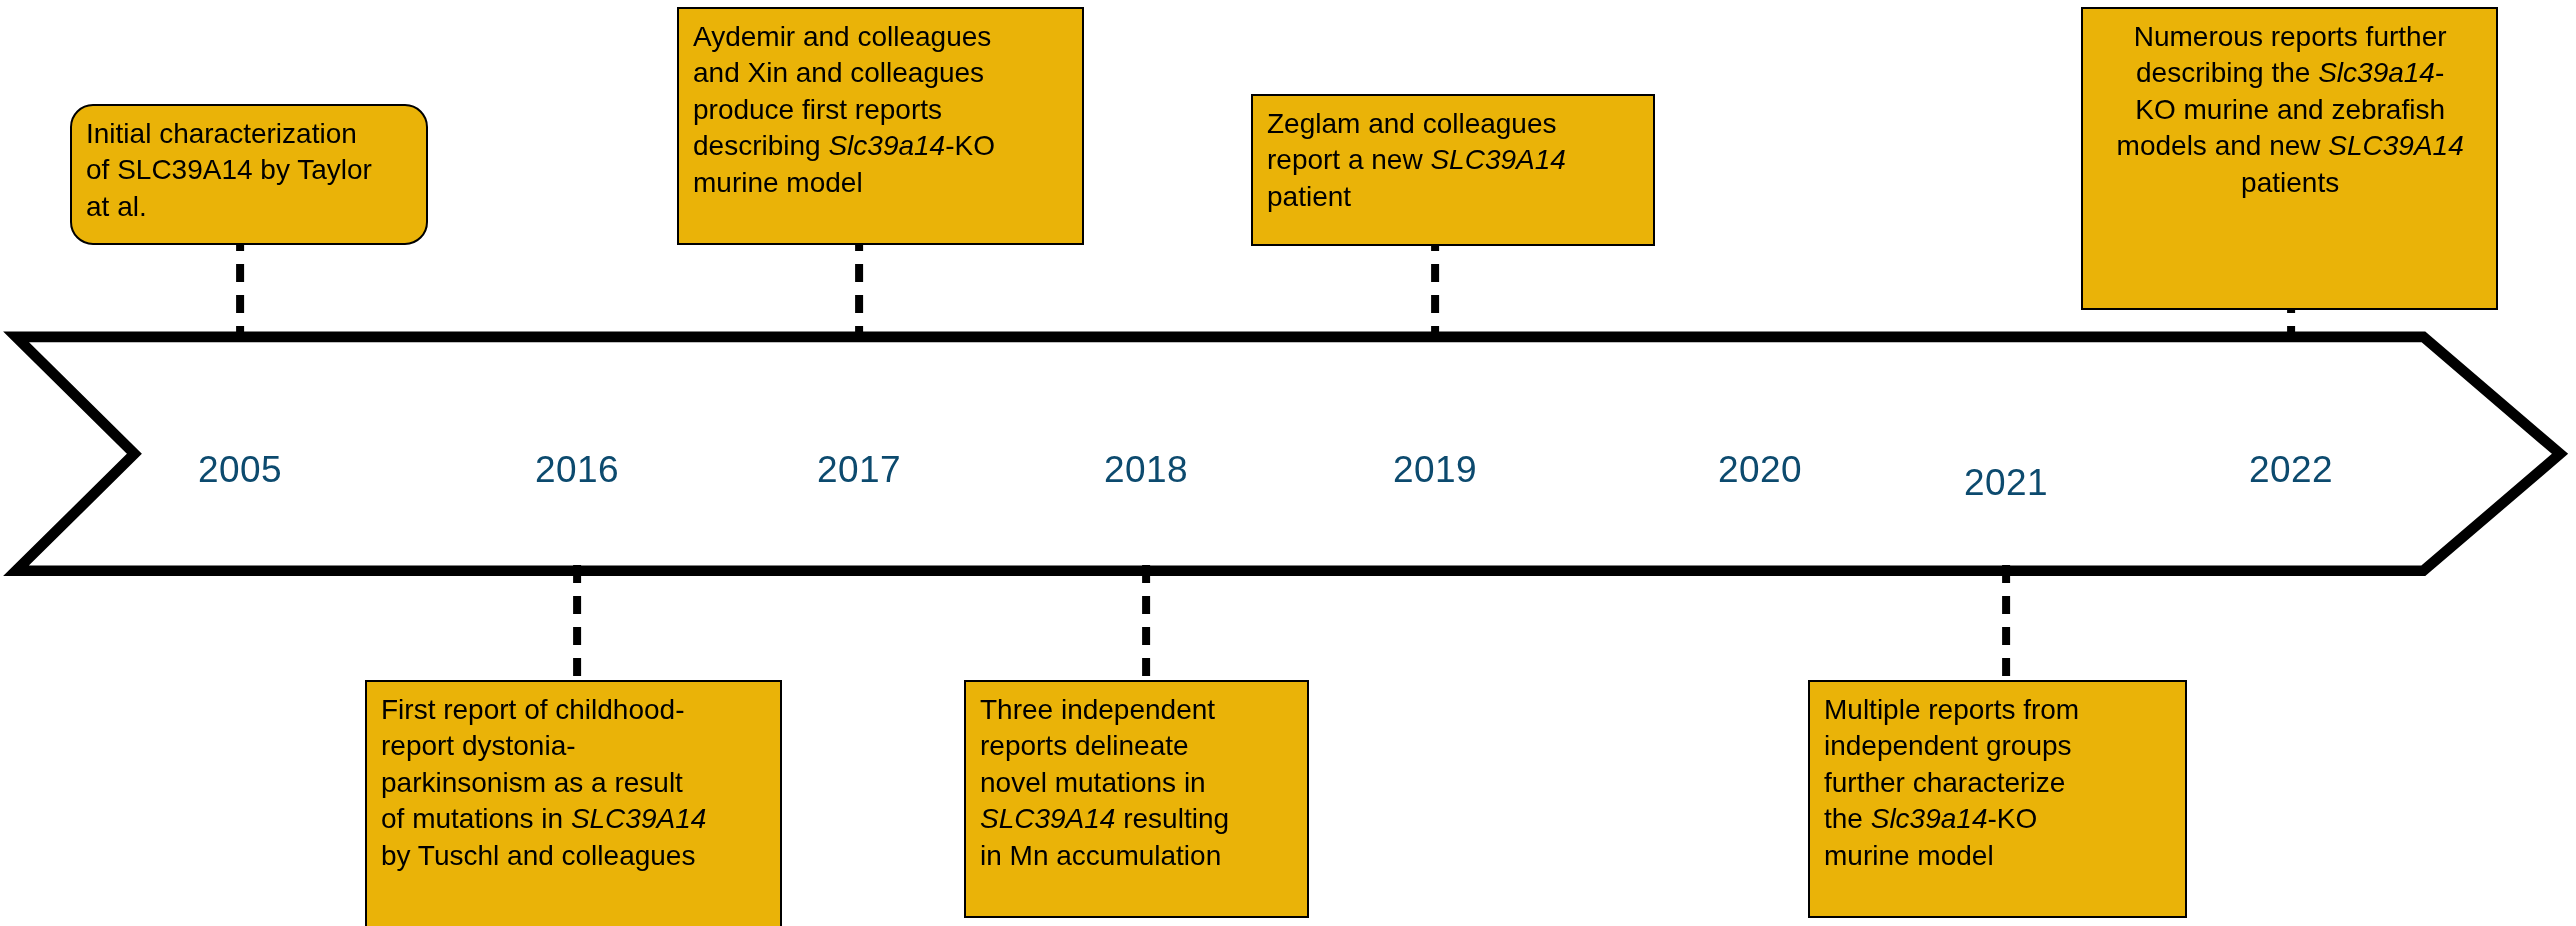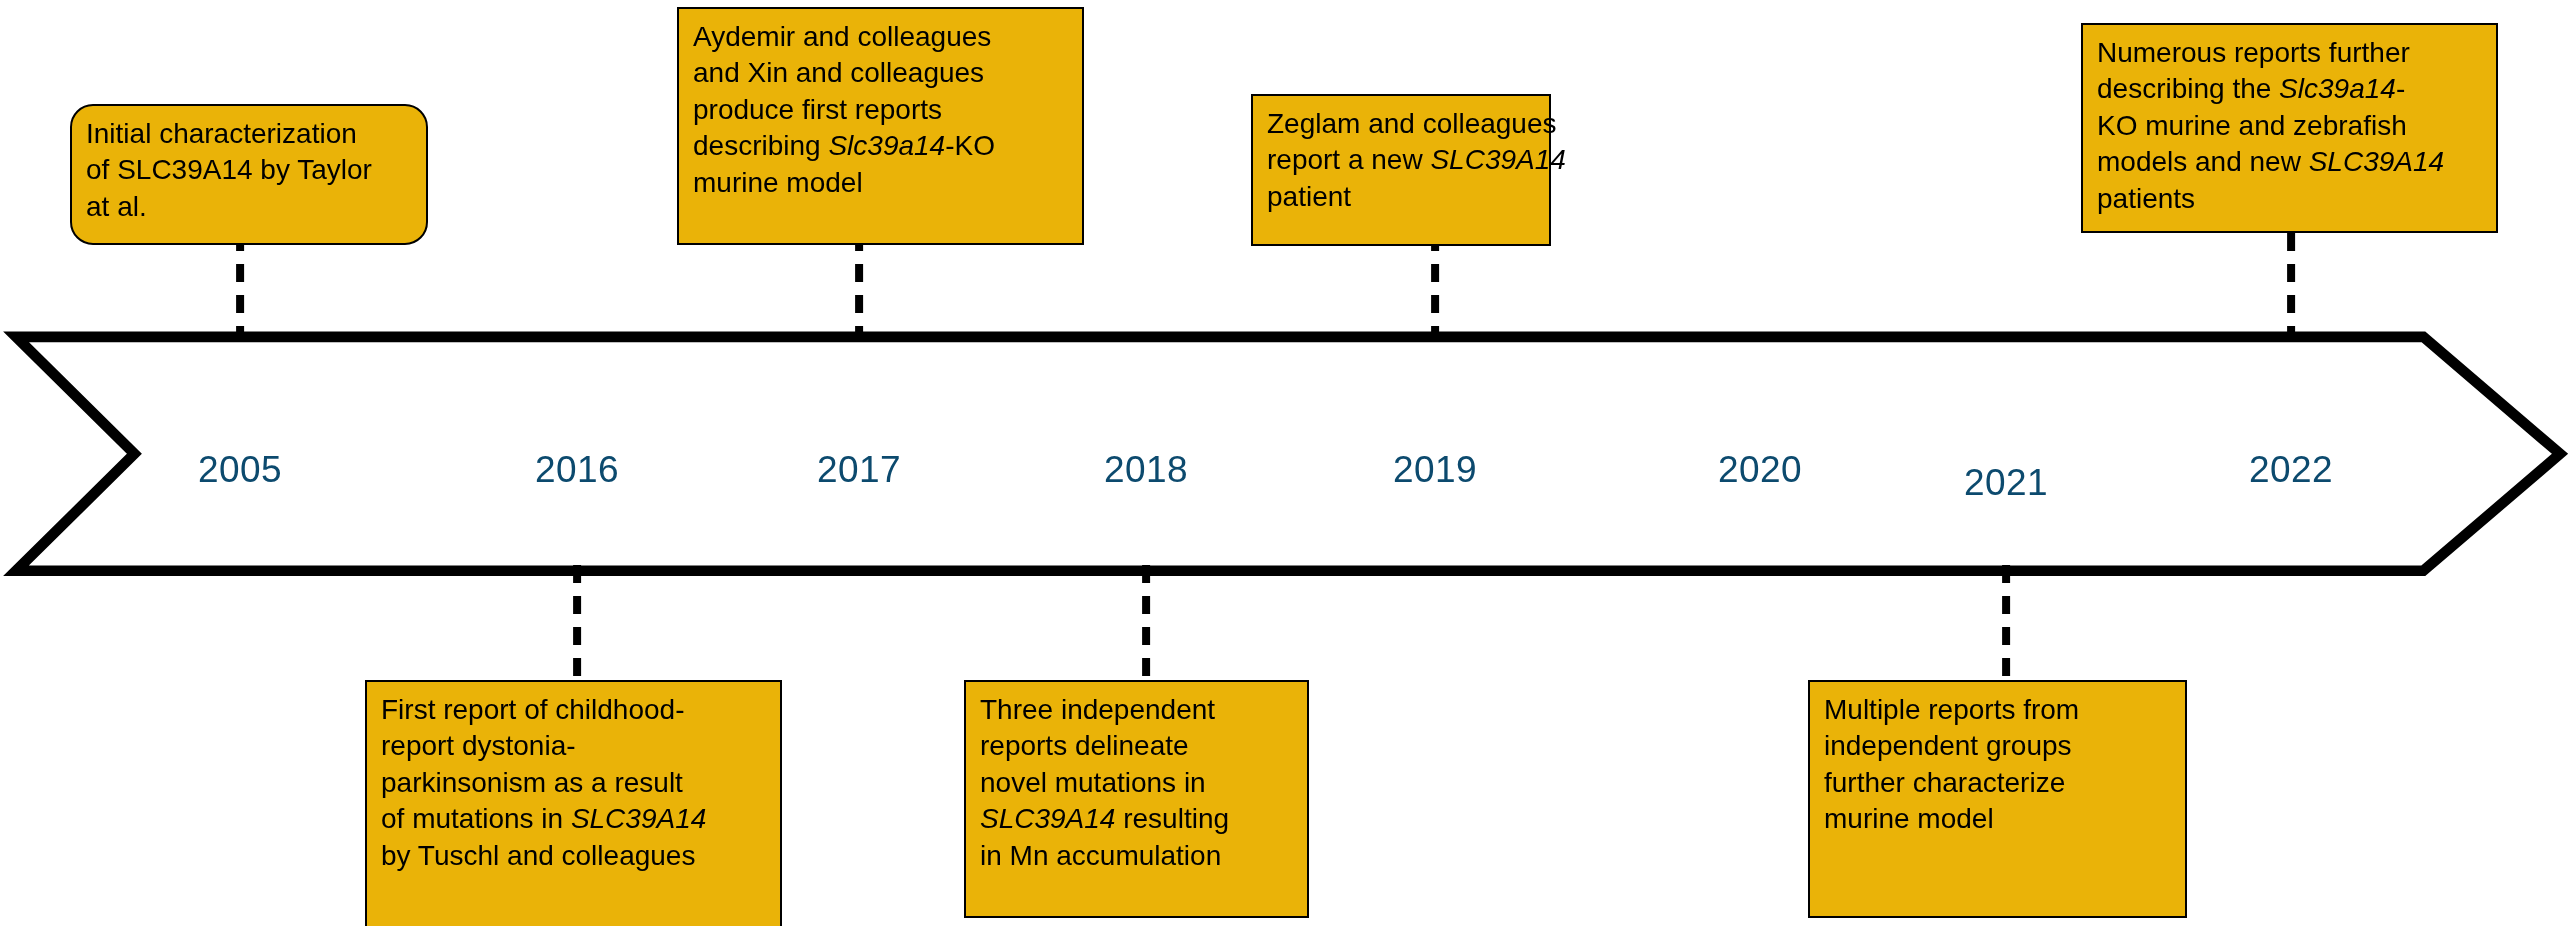--- a/index.html
+++ b/index.html
@@ -98,27 +98,27 @@
     </div>
 
   <div class="callout" style="left:677px; top:7px; width:407px; height:238px;">
       <span class="ln"><span>Aydemir and colleagues</span></span>
       <span class="ln"><span>and Xin and colleagues</span></span>
       <span class="ln"><span>produce first reports</span></span>
       <span class="ln"><span>describing </span><i>Slc39a14</i><span>-KO</span></span>
       <span class="ln"><span>murine model</span></span>
     </div>
 
-  <div class="callout" style="left:1251px; top:94px; width:300px; height:152px;">
+  <div class="callout" style="left:1251px; top:94px; width:404px; height:152px;">
       <span class="ln"><span>Zeglam and colleagues</span></span>
       <span class="ln"><span>report a new </span><i>SLC39A14</i></span>
       <span class="ln"><span>patient</span></span>
     </div>
 
-  <div class="callout" style="left:2081px; top:23px; width:417px; height:210px;">
+  <div class="callout" style="left:2081px; top:7px; width:417px; height:303px;text-align:center;">
       <span class="ln"><span>Numerous reports further</span></span>
       <span class="ln"><span>describing the </span><i>Slc39a14</i><span>-</span></span>
       <span class="ln"><span>KO murine and zebrafish</span></span>
       <span class="ln"><span>models and new </span><i>SLC39A14</i></span>
       <span class="ln"><span>patients</span></span>
     </div>
 
   <div class="callout" style="left:365px; top:680px; width:417px; height:260px;">
       <span class="ln"><span>First report of childhood-</span></span>
       <span class="ln"><span>report dystonia-</span></span>
@@ -132,17 +132,18 @@
       <span class="ln"><span>reports delineate</span></span>
       <span class="ln"><span>novel mutations in</span></span>
       <span class="ln"><i>SLC39A14</i><span> resulting</span></span>
       <span class="ln"><span>in Mn accumulation</span></span>
     </div>
 
   <div class="callout" style="left:1808px; top:680px; width:379px; height:238px;">
       <span class="ln"><span>Multiple reports from</span></span>
       <span class="ln"><span>independent groups</span></span>
       <span class="ln"><span>further characterize</span></span>
+      <span class="ln"><span>the </span><i>Slc39a14</i><span>-KO</span></span>
       <span class="ln"><span>murine model</span></span>
     </div>
 
 </div>
 
 
 </body></html>

